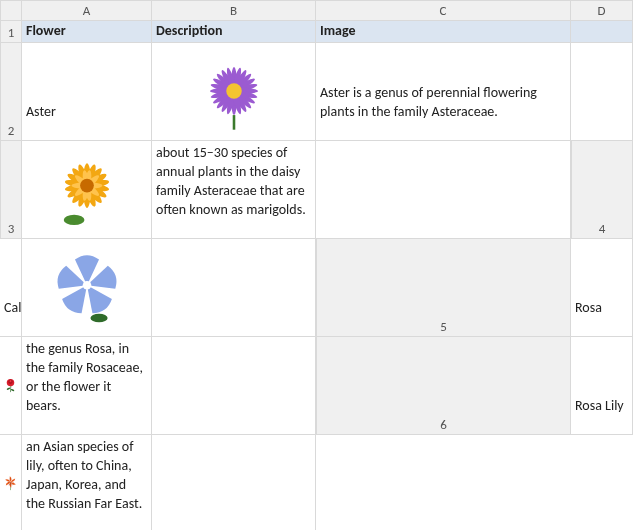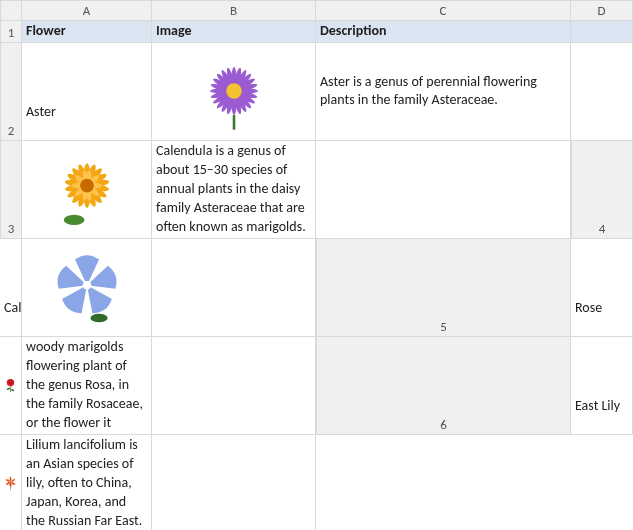--- a/index.html
+++ b/index.html
@@ -35,21 +35,21 @@
     }
     .cell {
       border-right: 1px solid #d9d9d9;
       border-bottom: 1px solid #d9d9d9;
       padding: 18px 4px;
       display: flex;
       align-items: flex-end;
       line-height: 1.35;
       overflow: hidden;
     }
-    .cell.top { align-items: center; }
+    .cell.top { align-items: flex-end; }
     .cell.headerRow {
       background: #dbe5f1;
       font-weight: bold;
       align-items: center;
       padding-top: 1px;
       padding-bottom: 1px;
     }
     .imgcell {
       align-items: center;
       justify-content: center;
@@ -75,24 +75,24 @@
   <div class="hdr col">A</div>
   <div class="hdr col">B</div>
   <div class="hdr col">C</div>
   <div class="hdr col">D</div>
 
   <div class="hdr row">1</div>
   <div class="cell headerRow">
       <span>Flower</span>
     </div>
   <div class="cell headerRow">
+      <span>Description</span>
+    </div>
+  <div class="cell headerRow">
       <span>Image</span>
-    </div>
-  <div class="cell headerRow">
-      <span>Description</span>
     </div>
   <div class="cell headerRow"></div>
 
   <div class="hdr row tall">2</div>
   <div class="cell tall">
       <span>Aster</span>
     </div>
   <div class="cell imgcell tall">
     <div class="imgbox">
       <svg viewBox="0 0 100 100">
@@ -174,21 +174,21 @@
           <circle r="5" fill="#fff"></circle>
         </g>
         <ellipse cx="64" cy="86" rx="10" ry="5" fill="#2f6b2a"></ellipse>
       </svg>
     </div>
   </div>
   <div class="cell tall"></div>
 
   <div class="hdr row tall">5</div>
   <div class="cell tall">
-      <span>Rose</span>
+      <span>Rosa</span>
     </div>
   <div class="cell imgcell tall">
     <div class="imgbox">
       <svg viewBox="0 0 100 100">
         <path d="M52 55 Q50 75 50 92" stroke="#2f6b2a" stroke-width="4" fill="none"></path>
         <ellipse cx="38" cy="72" rx="11" ry="5" fill="#2f6b2a" transform="rotate(-25 38 72)"></ellipse>
         <ellipse cx="62" cy="80" rx="11" ry="5" fill="#2f6b2a" transform="rotate(25 62 80)"></ellipse>
         <g transform="translate(50 36)">
           <circle r="22" fill="#d81e2c"></circle>
           <path d="M-14 -4 Q-10 -20 0 -18 Q10 -20 14 -4 Q6 10 0 8 Q-6 10 -14 -4 Z" fill="#b0121f"></path>
@@ -197,21 +197,21 @@
       </svg>
     </div>
   </div>
   <div class="cell top tall desc">
       <span>A rose is either a woody marigolds flowering plant of the genus Rosa, in the family Rosaceae, or the flower it bears.</span>
     </div>
   <div class="cell tall"></div>
 
   <div class="hdr row tall">6</div>
   <div class="cell tall">
-      <span>East Lily</span>
+      <span>Rosa Lily</span>
     </div>
   <div class="cell imgcell tall">
     <div class="imgbox">
       <svg viewBox="0 0 100 100">
         <path d="M50 58 L50 92" stroke="#3b7a2c" stroke-width="3" fill="none"></path>
         <g transform="translate(50 44)">
           <g fill="#e8591c">
             <path d="M0 0 Q-8 -18 -4 -34 Q6 -30 6 -12 Z" transform="rotate(0)"></path>
             <path d="M0 0 Q-8 -18 -4 -34 Q6 -30 6 -12 Z" transform="rotate(60)"></path>
             <path d="M0 0 Q-8 -18 -4 -34 Q6 -30 6 -12 Z" transform="rotate(120)"></path>

